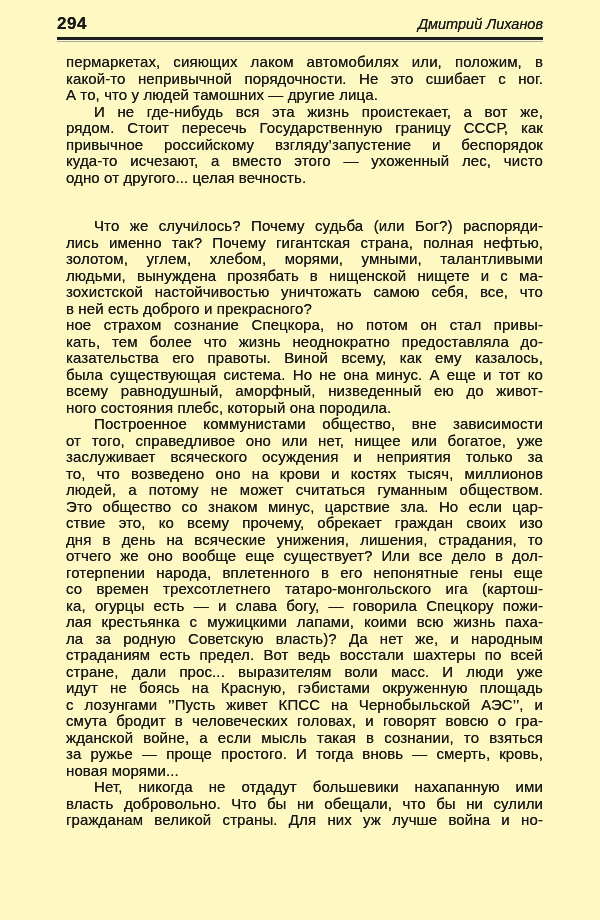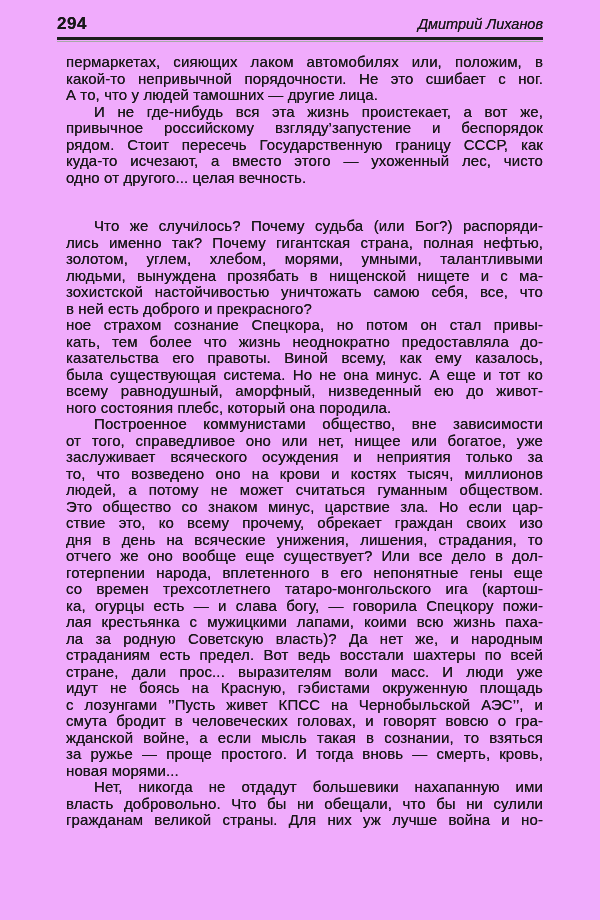--- a/index.html
+++ b/index.html
@@ -4,21 +4,21 @@
 <style>
   html, body { margin: 0; padding: 0; }
   body {
     width: 600px; height: 920px;
     background: #f2f2ef;
     font-family: "Liberation Sans", sans-serif;
   }
   .page {
     position: relative;
     width: 600px; height: 920px;
-    background: #f0abfc;
+    background: #fef9c3;
     color: #181818;
     overflow: hidden;
   }
   .page-header {
     position: absolute;
     top: 14px; left: 57px; right: 57px;
     display: flex;
     justify-content: space-between;
     align-items: baseline;
   }
@@ -77,22 +77,22 @@
   <div class="header-rule"></div>
 
   <main class="page-body">
       <div class="para">
         <div class="line">пермаркетах, сияющих лаком автомобилях или, положим, в</div>
         <div class="line">какой-то непривычной порядочности. Не это сшибает с ног.</div>
         <div class="line lastline">А то, что у людей тамошних — другие лица.</div>
       </div>
       <div class="para">
         <div class="line indent">И не где-нибудь вся эта жизнь проистекает, а вот же,</div>
+        <div class="line">рядом. Стоит пересечь Государственную границу СССР, как</div>
         <div class="line">привычное российскому взгляду’запустение и беспорядок</div>
-        <div class="line">рядом. Стоит пересечь Государственную границу СССР, как</div>
         <div class="line">куда-то исчезают, а вместо этого — ухоженный лес, чисто</div>
         <div class="line lastline">одно от другого... целая вечность.</div>
       </div>
       <div class="para gap-before">
         <div class="line indent">Что же случилось? Почему судьба (или Бог?) распоряди-</div>
         <div class="line">лись именно так? Почему гигантская страна, полная нефтью,</div>
         <div class="line">золотом, углем, хлебом, морями, умными, талантливыми</div>
         <div class="line">людьми, вынуждена прозябать в нищенской нищете и с ма-</div>
         <div class="line">зохистской настойчивостью уничтожать самою себя, все, что</div>
         <div class="line lastline">в ней есть доброго и прекрасного?</div>

